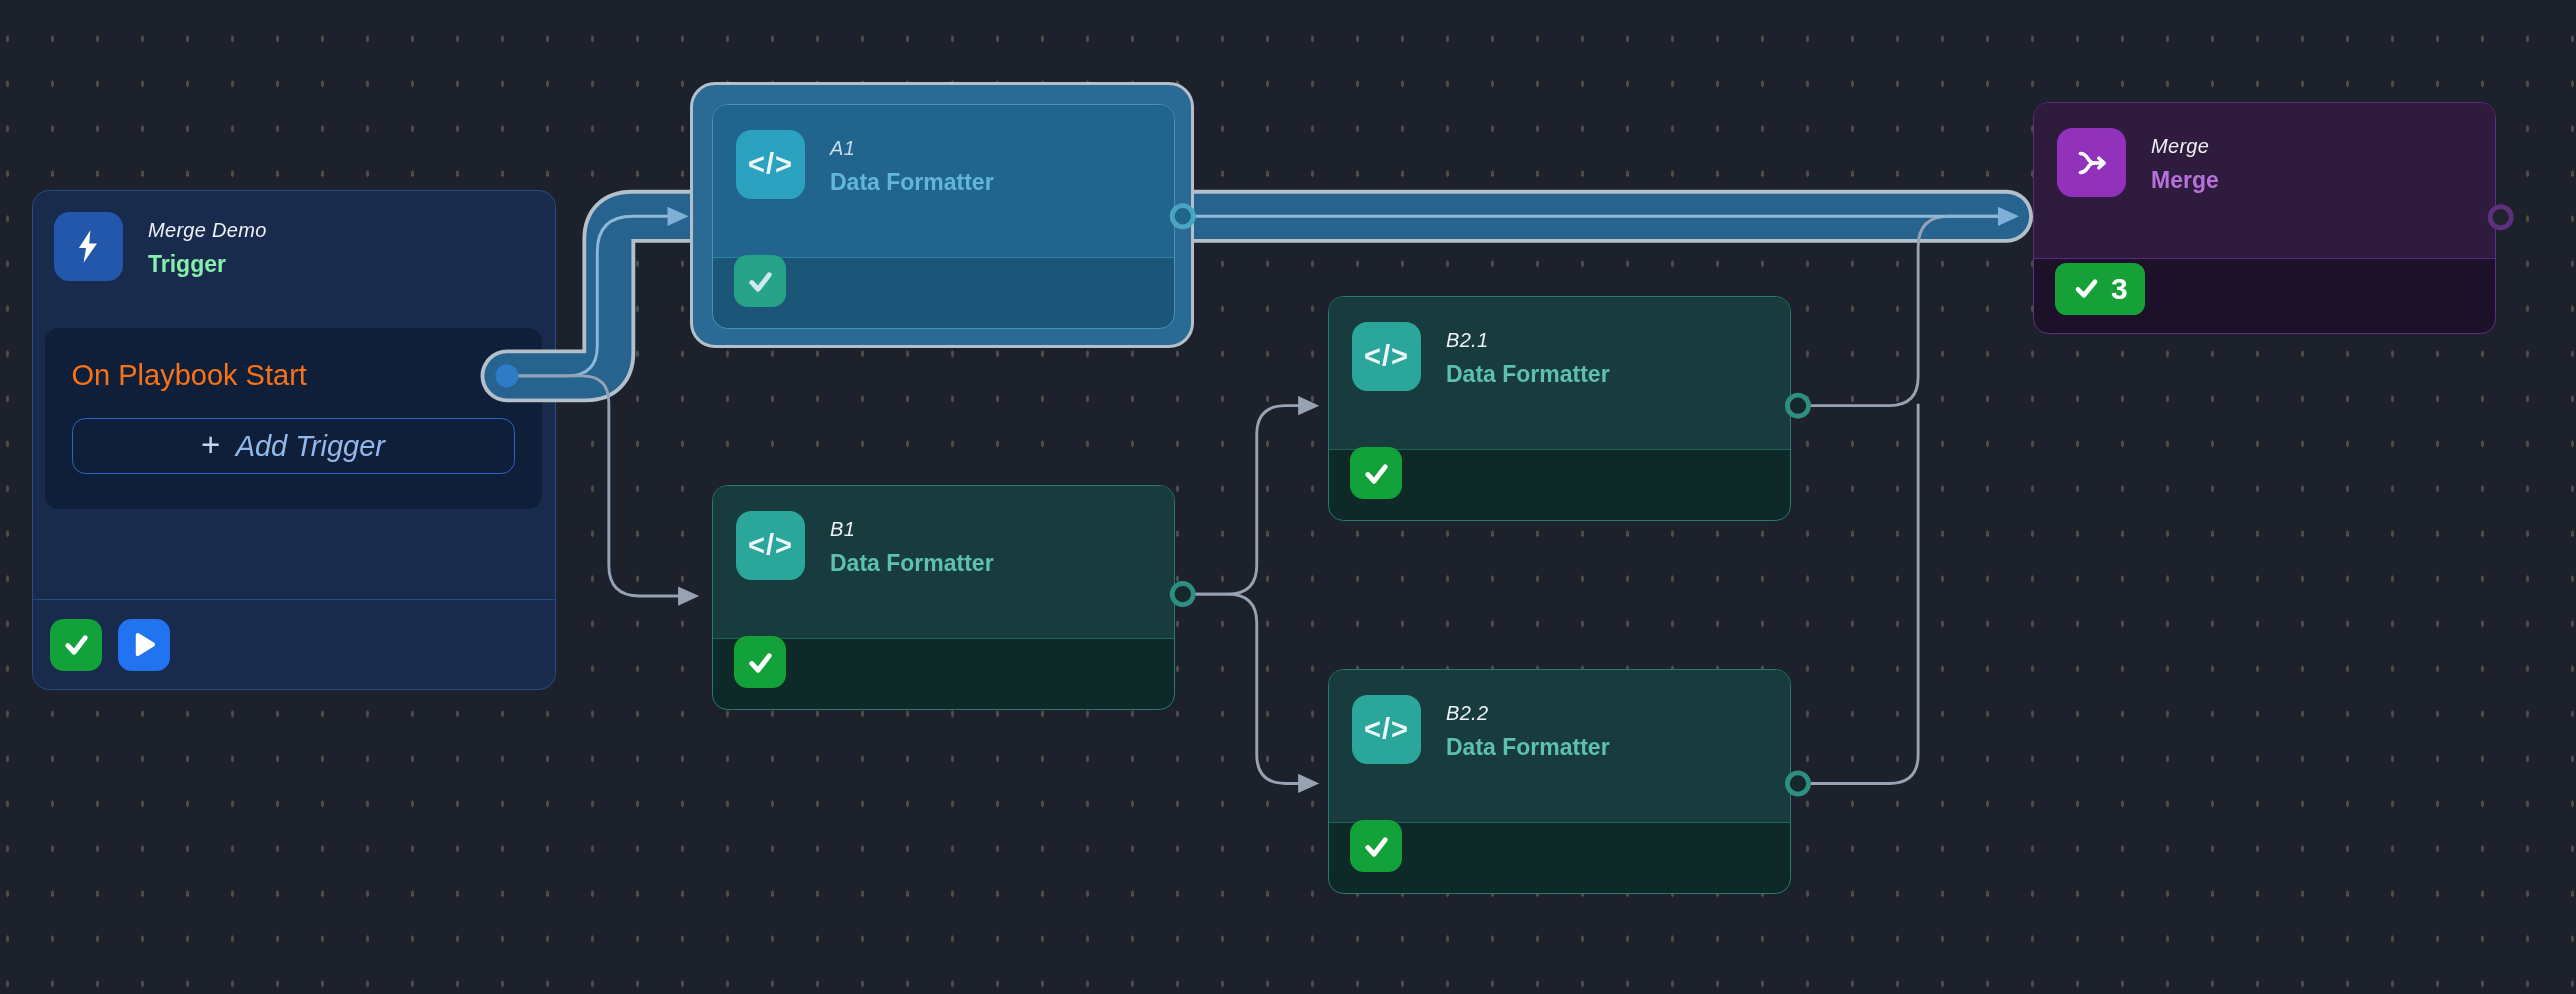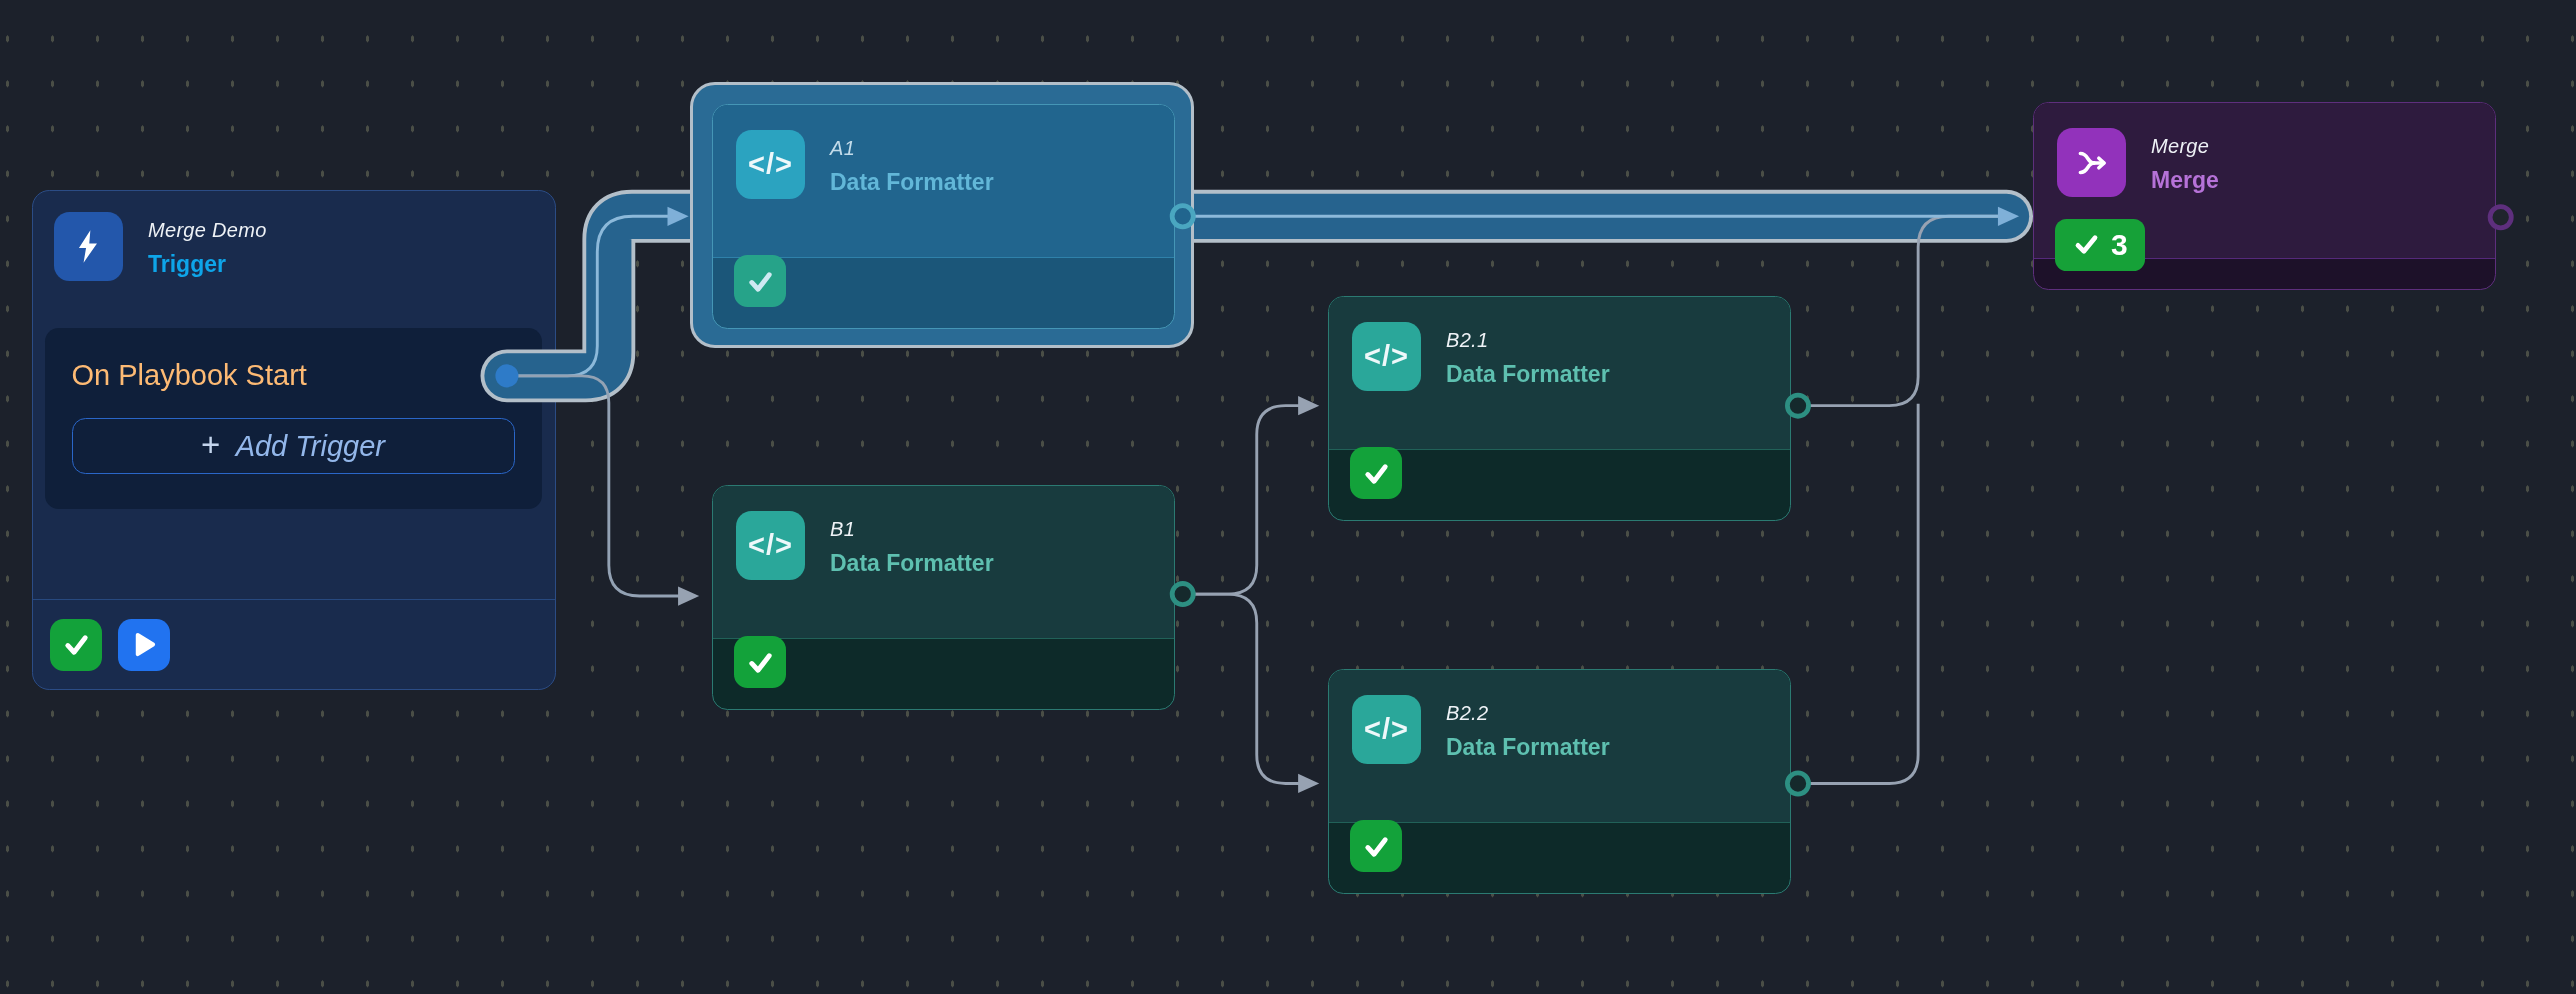--- a/index.html
+++ b/index.html
@@ -34,40 +34,40 @@
   .a1-wrapper{position:absolute;left:690px;top:82px;width:504px;height:266px;border-radius:25px;
               background:#2a6b95;border:3.8px solid #b3bfc9;box-sizing:border-box;}
   .a1-node{left:712px;top:104px;width:463px;height:225px;background:#1b5679;border:1.9px solid #4596b6;}
   .a1-node .node-head{height:127px;background:#21658e;border-bottom:1.9px solid #2f81aa;}
   .a1-node .n-title{color:#c3dcEA;}
   .a1-node .n-sub{color:#62b7d8;}
   .a1-node .icon-sq{background:#2ba3c0;}
   .a1-node .node-foot{height:94px;}
 
   
-  .merge-node{left:2033px;top:102px;width:463px;height:188px;background:#1d1129;border:1.9px solid #5e2f7d;}
+  .merge-node{left:2033px;top:102px;width:463px;height:232px;background:#1d1129;border:1.9px solid #5e2f7d;}
   .merge-node .node-head{height:130px;background:#2e1b3e;border-bottom:1.9px solid #55297a;}
   .merge-node .n-sub{color:#b672d8;}
   .merge-node .icon-sq{background:#9232bb;}
   .merge-node .node-foot{height:89px;}
 
   
   .status-btn{width:52px;height:52px;border-radius:13.5px;display:flex;align-items:center;justify-content:center;flex:0 0 auto;}
   .green{background:#13a23a;}
   .teal-check{background:#26a389;}
   .blue-play{background:#2173f0;}
   .count-badge{height:52px;border-radius:11.5px;background:#16a138;display:flex;align-items:center;gap:9.6px;padding:0 17.3px;color:#fff;font-size:30px;font-weight:700;}
 
   
   .trigger-node{left:32px;top:190px;width:524px;height:500px;background:#192b4d;border:1.9px solid #2b4c85;border-radius:17.3px;}
   .trigger-node .node-head{padding:21px 23px 0 21px;}
   .trigger-node .icon-sq{background:#2357ab;}
-  .trigger-node .n-sub{color:#0ea5e9;}
+  .trigger-node .n-sub{color:#86efac;}
   .sub-card{position:absolute;left:11.5px;top:137px;width:497px;height:181px;background:#0f1f3a;border-radius:13.5px;}
-  .row-label{position:absolute;left:27px;top:33px;font-size:29px;color:#fdba74;line-height:1;}
+  .row-label{position:absolute;left:27px;top:33px;font-size:29px;color:#f97316;line-height:1;}
   .add-btn{position:absolute;left:27px;right:27px;top:90px;height:56px;border:1.9px solid #2a66c8;border-radius:13.5px;
            display:flex;align-items:center;justify-content:center;gap:15.4px;box-sizing:border-box;}
   .add-plus{font-size:33px;color:#c3d4ec;font-weight:400;line-height:1;margin-top:-2.9px;}
   .add-txt{font-size:29px;color:#93b7ea;line-height:1;font-style:italic;}
   .trigger-foot{position:absolute;left:0;right:0;bottom:0;height:89px;border-top:1.9px solid #27497f;
                 display:flex;align-items:center;gap:15.4px;padding:0 17.3px;}
 </style>
 </head>
 <body>
 

